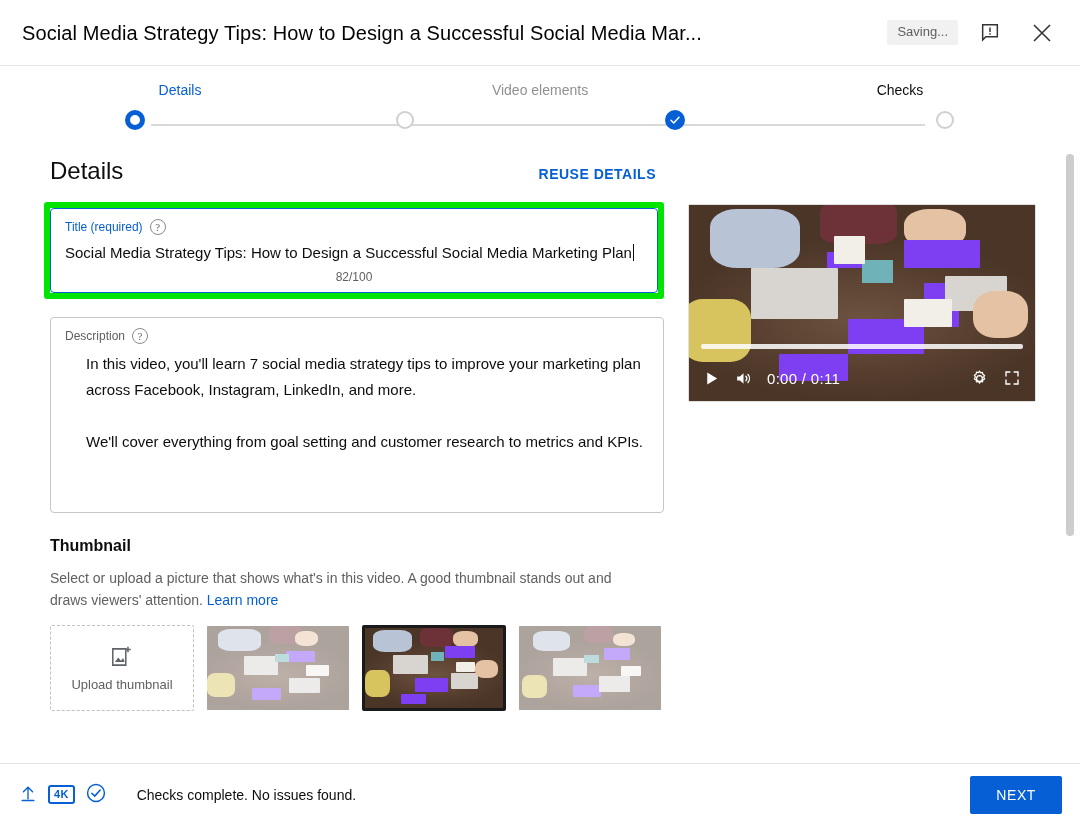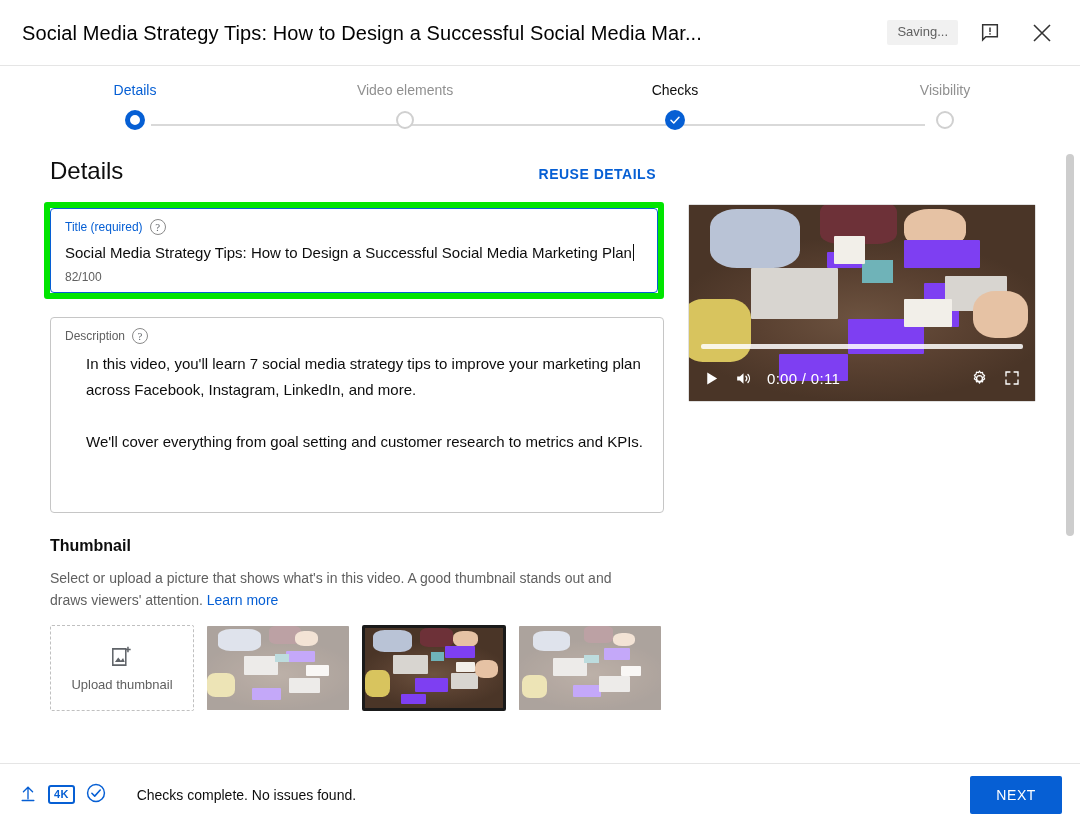--- a/index.html
+++ b/index.html
@@ -221,21 +221,21 @@
   }
   .caret {
     display: inline-block;
     width: 1px;
     height: 17px;
     background: #0d0d0d;
     vertical-align: -3px;
     margin-left: 1px;
   }
   .char-count {
-    text-align: left;
+    text-align: center;
     font-size: 12px;
     color: #606060;
     margin-top: 4px;
   }
   .desc-field { min-height: 196px; margin-bottom: 22px; width: 614px; }
   .desc-body { padding-top: 2px; margin-left: 21px; }
 
   
   .sub-title {
     font-size: 16px;
@@ -447,23 +447,20 @@
   <div class="stepper">
     <div class="step-labels">
       <div class="step-col">
         <span class="step-label active">Details</span>
       </div>
       <div class="step-col">
         <span class="step-label inactive">Video elements</span>
       </div>
       <div class="step-col">
         <span class="step-label done">Checks</span>
-      </div>
-      <div class="step-col">
-        <span class="step-label inactive">Visibility</span>
       </div>
     </div>
     <div class="step-track">
       <div class="track-line"></div>
       <div class="step-dots">
         <div class="dot-col">
           <div class="dot current"></div>
         </div>
         <div class="dot-col">
           <div class="dot empty"></div>

